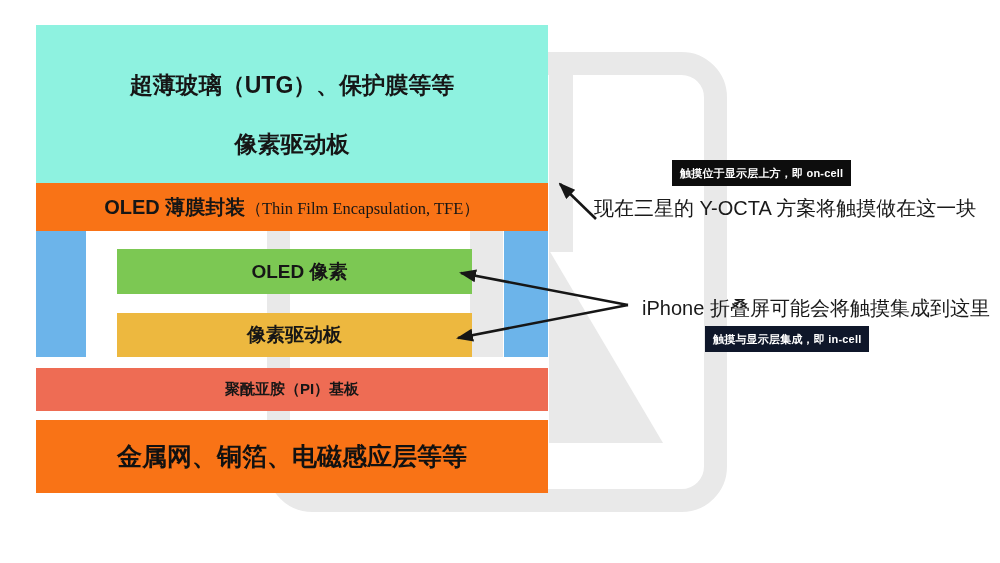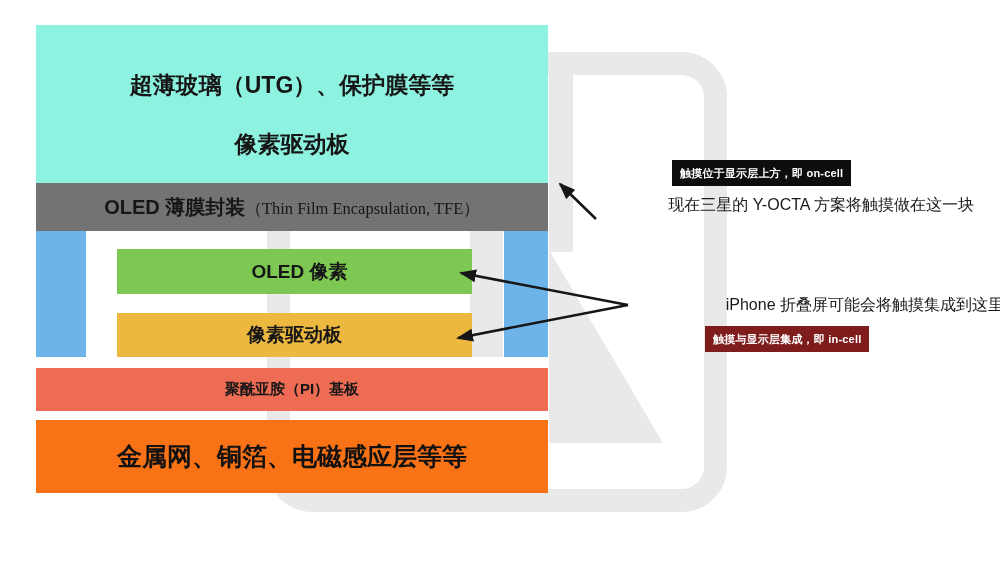--- a/index.html
+++ b/index.html
@@ -23,22 +23,22 @@
   .driver{left:117px;top:313px;width:355px;height:44px;font-size:19px;align-items:center;}
   .pi{left:36px;top:368px;width:512px;height:43px;font-size:15px;}
   .metal{left:36px;top:420px;width:512px;height:73px;font-size:25px;color:#111;}
   .badge{
     position:absolute;z-index:4;color:#fff;font-size:11px;font-weight:700;
     padding:3px 8px;line-height:20px;white-space:nowrap;letter-spacing:0.2px;
   }
   .badge-oncell{left:672px;top:160px;}
   .badge-incell{left:705px;top:326px;}
   .note{
-    position:absolute;z-index:4;font-size:16px;font-weight:500;white-space:nowrap;
-    text-align:right;color:#1a1a1a;
+    position:absolute;z-index:4;font-size:20px;font-weight:500;white-space:nowrap;
+    text-align:center;color:#1a1a1a;
   }
   .note-samsung{left:594px;top:195px;width:380px;}
   .note-iphone{left:628px;top:295px;width:376px;}
 </style>
 </head>
 <body>
 
 <div class="canvas">
 
   <svg class="layer-svg" width="1000" height="563">
@@ -46,21 +46,21 @@
     <rect x="549" y="52" width="24" height="200" style="fill: rgb(233, 233, 233);"></rect>
     <rect x="470" y="231" width="33" height="126" style="fill: rgb(233, 233, 233);"></rect>
     <path d="M549,250 L663,443 L549,443 Z" style="fill: rgb(233, 233, 233);"></path>
   </svg>
 
   <div class="block utg" style="background-color: rgb(142, 242, 224);">
     <div class="lbl">超薄玻璃（UTG）、保护膜等等</div>
     <div class="lbl">像素驱动板</div>
   </div>
 
-  <div class="block tfe-top" style="background-color: #737373;">
+  <div class="block tfe-top" style="background-color: #f97316;">
     <div>
       <span class="tfe-zh">OLED 薄膜封装</span><span class="tfe-en">（Thin Film Encapsulation, TFE）</span>
     </div>
   </div>
   <div class="block tfe-col-left" style="background-color: rgb(108, 180, 234);"></div>
   <div class="block tfe-col-right" style="background-color: rgb(108, 180, 234);"></div>
 
   <div class="block oled" style="background-color: rgb(124, 200, 83);">
     <div class="lbl">OLED 像素</div>
   </div>
@@ -87,15 +87,15 @@
     <line x1="628" y1="305" x2="461" y2="273" stroke="#161616" stroke-width="2.6" marker-end="url(#ah)"></line>
     <line x1="628" y1="305" x2="458" y2="338" stroke="#161616" stroke-width="2.6" marker-end="url(#ah)"></line>
   </svg>
 
   <div class="badge badge-oncell" style="background-color: rgb(13, 13, 13);">触摸位于显示层上方，即 on-cell</div>
 
   <div class="note note-samsung">现在三星的 Y-OCTA 方案将触摸做在这一块</div>
 
   <div class="note note-iphone">iPhone 折叠屏可能会将触摸集成到这里</div>
 
-  <div class="badge badge-incell" style="background-color: #7f1d1d; text-align: right;">触摸与显示层集成，即 in-cell</div>
+  <div class="badge badge-incell" style="background-color: #0f172a; text-align: right;">触摸与显示层集成，即 in-cell</div>
 
 </div>
 
 </body></html>

